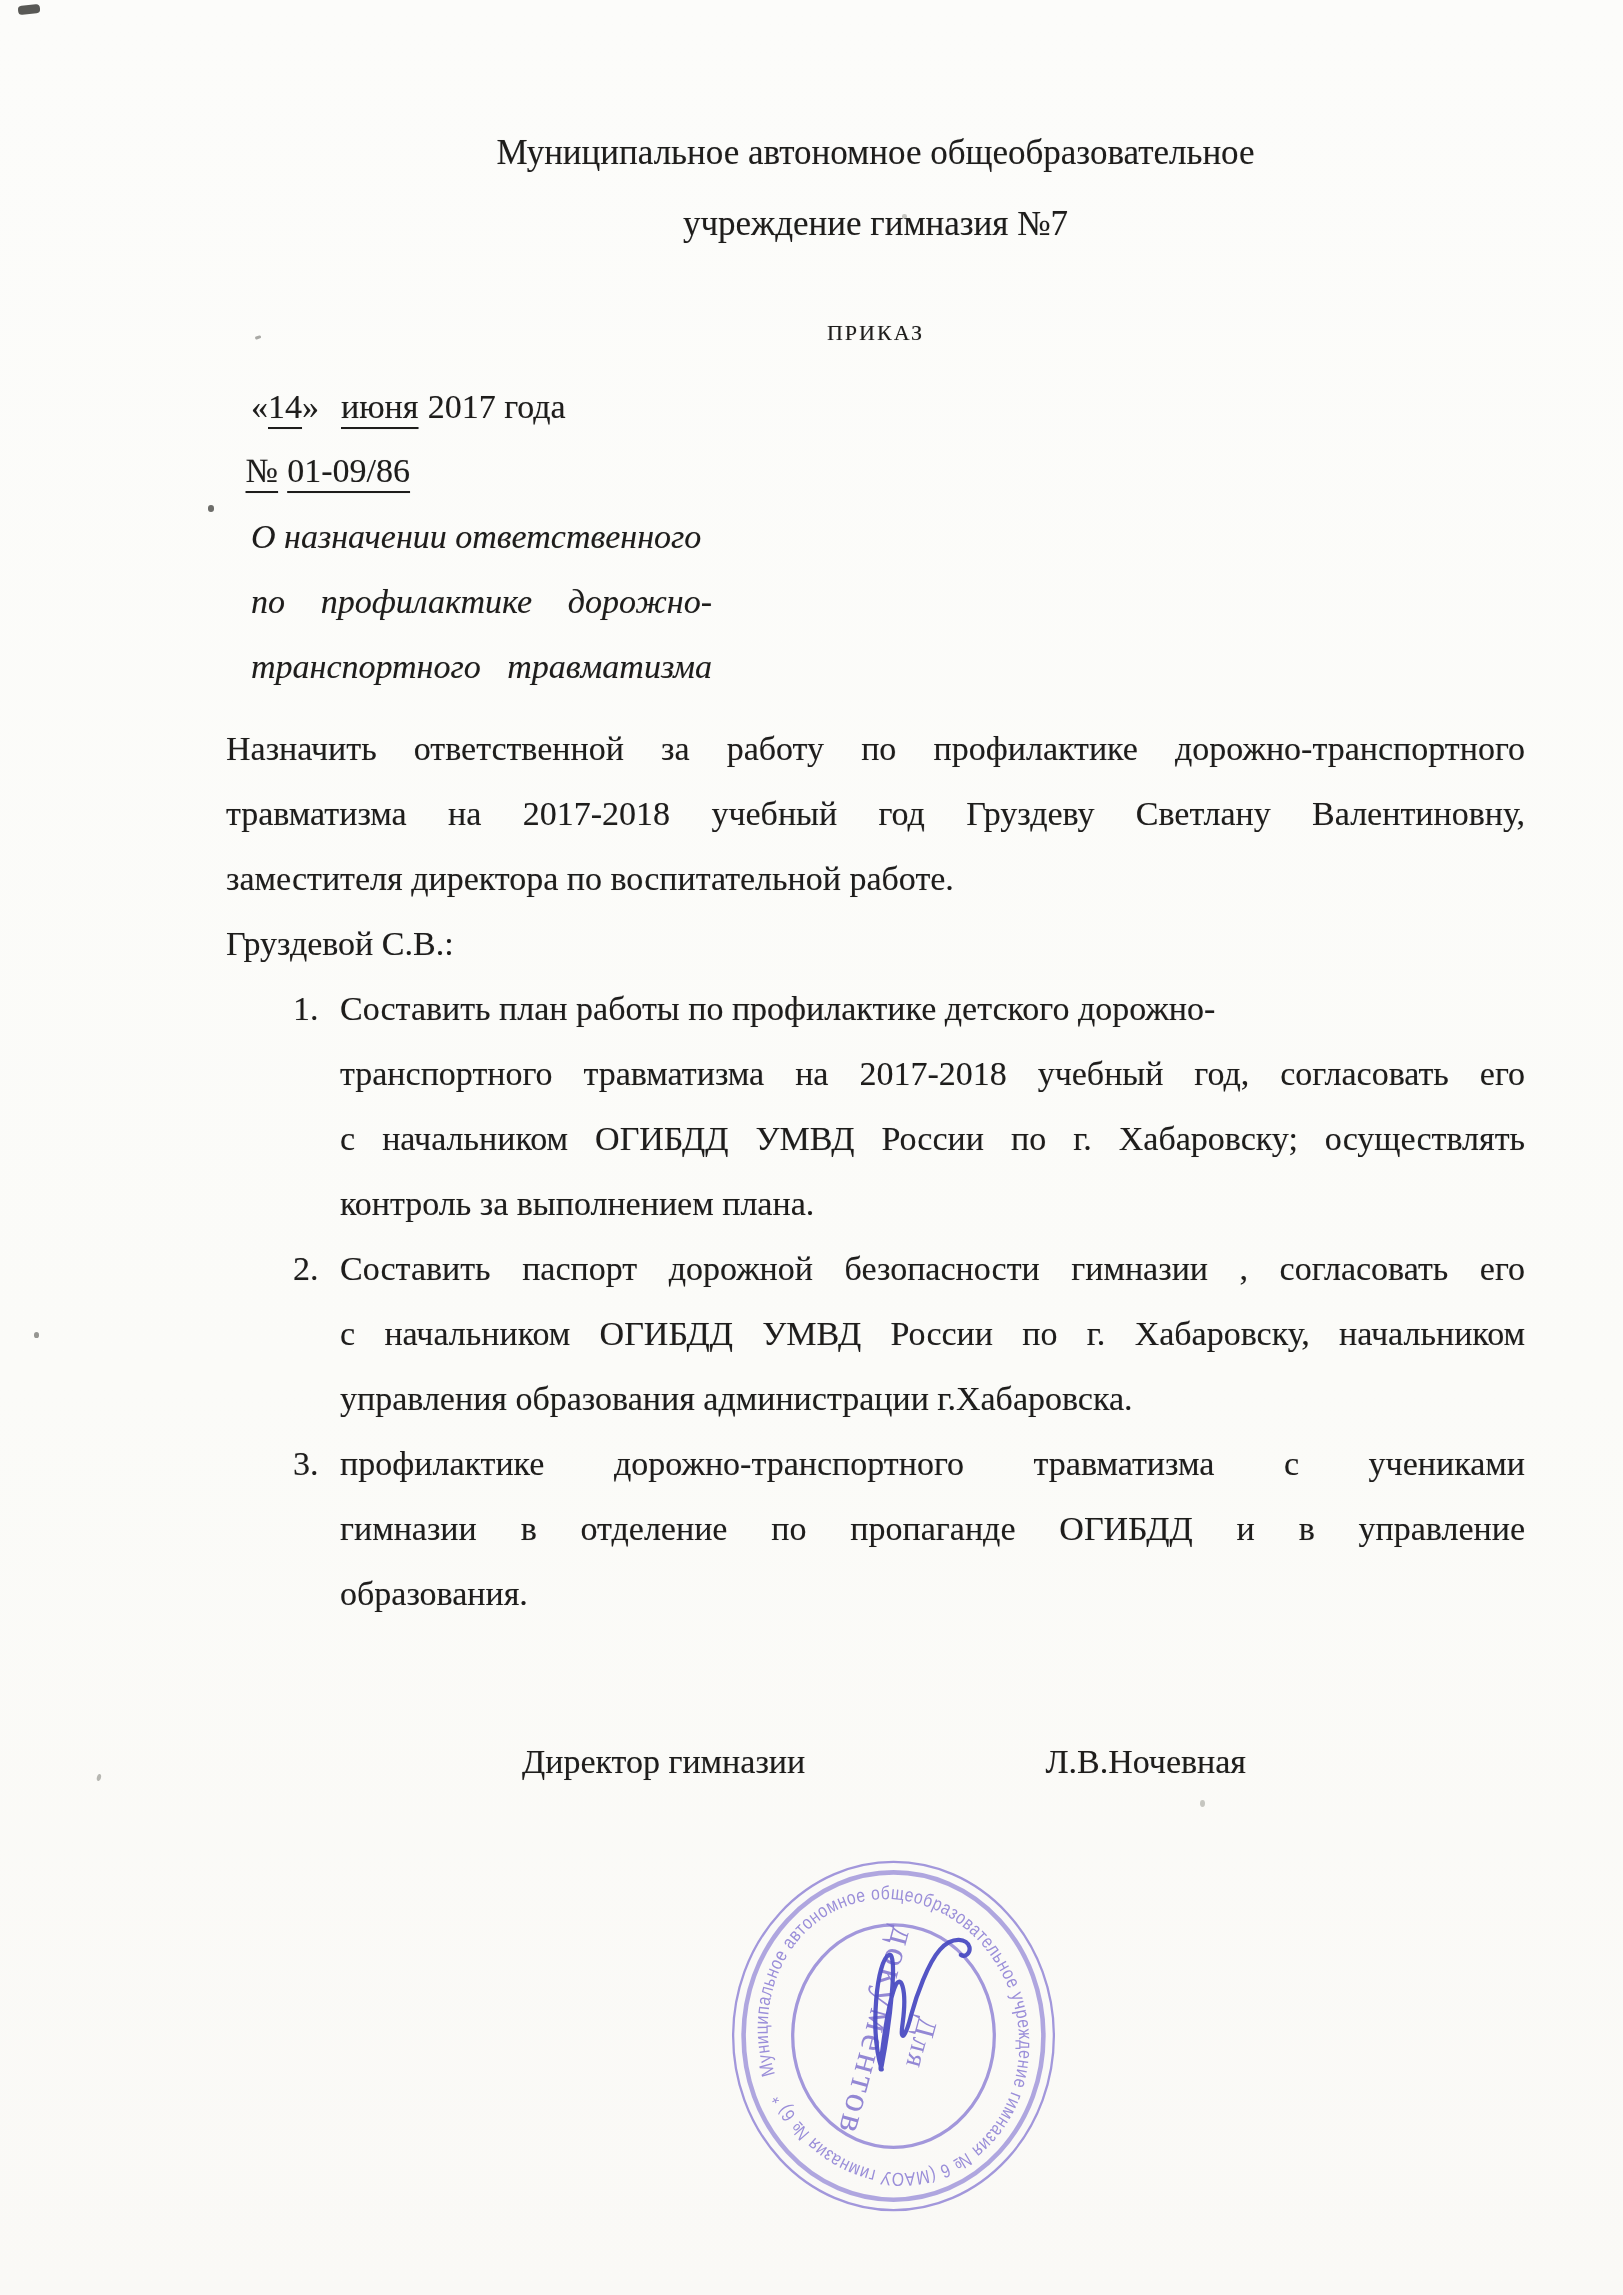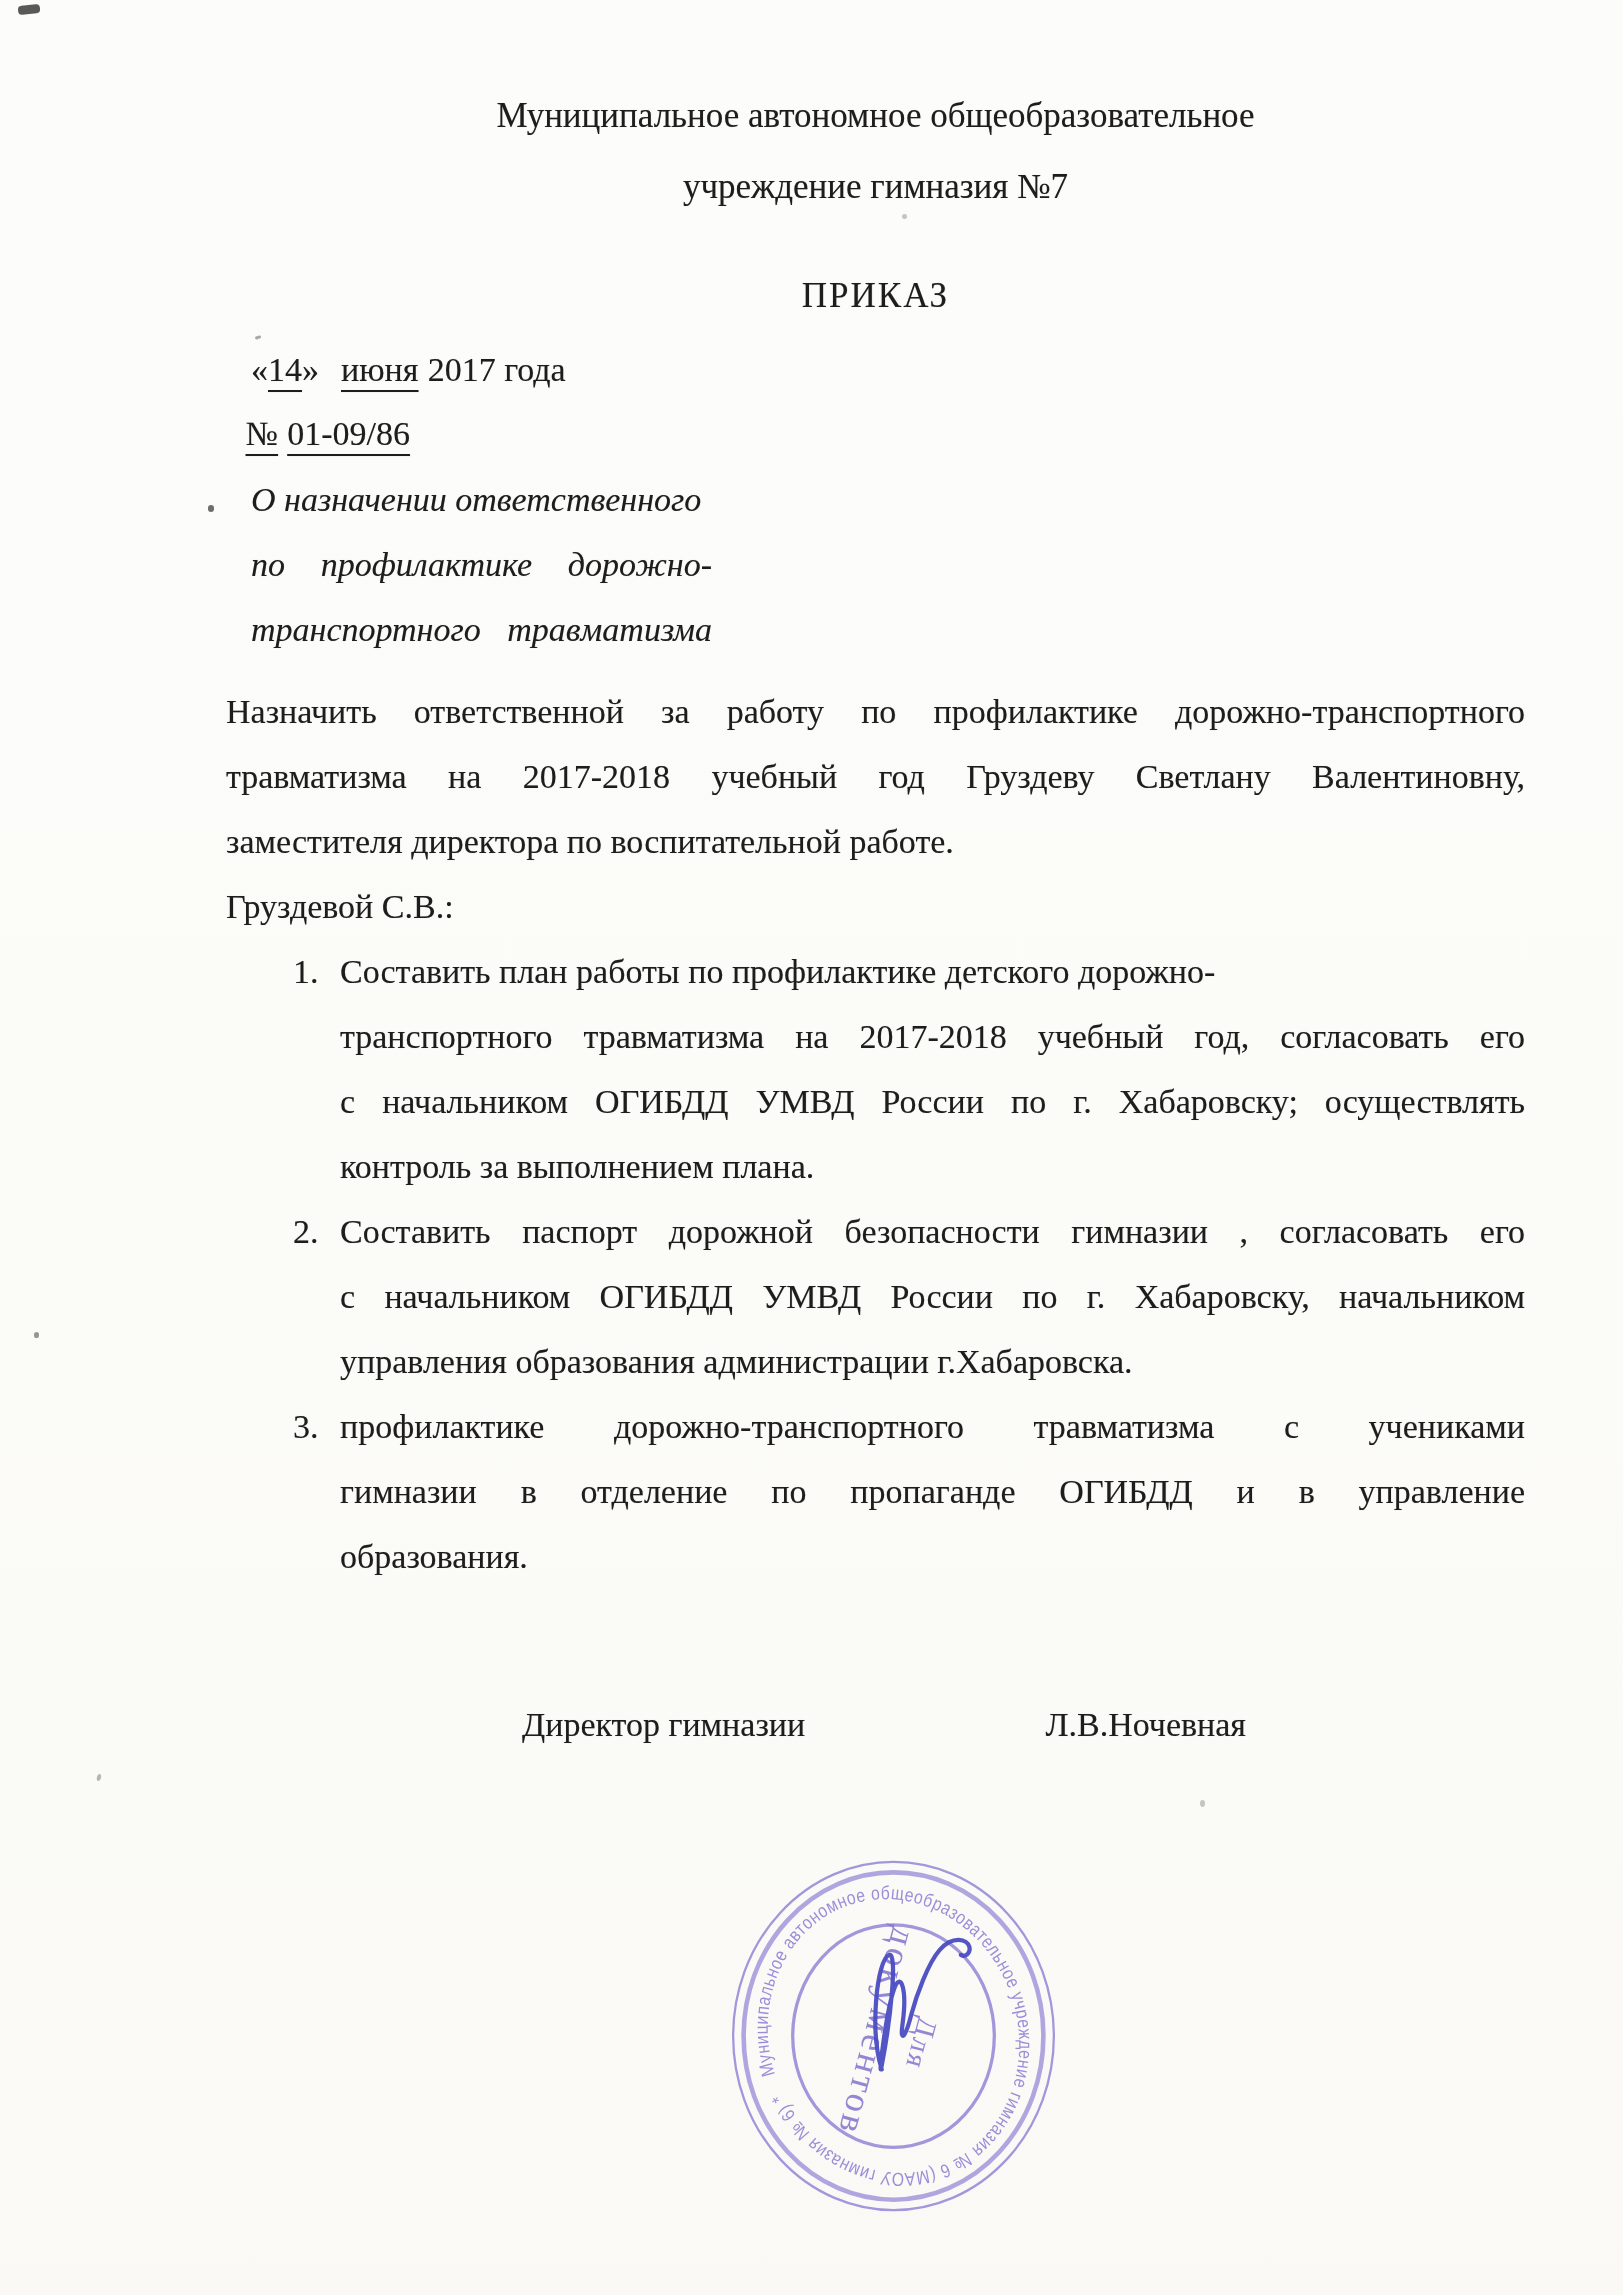--- a/index.html
+++ b/index.html
@@ -6,25 +6,25 @@
   .page{
     position:relative;
     width:1623px;height:2295px;
     background:linear-gradient(180deg,#fcfcfa 0%,#fbfbf8 60%,#faf9f6 100%);
     overflow:hidden;
     font-family:"Liberation Serif","DejaVu Serif",serif;
     color:#1e1d1b;
   }
   .content{
     position:absolute;left:226px;top:0;width:1299px;
-    padding-top:80px;
+    padding-top:117px;
     text-shadow:0 0 0.8px rgba(45,45,60,.30), 0.3px 0.3px 0 rgba(45,45,60,.12);
   }
   .h1{font-size:35px;line-height:71px;text-align:center;}
-  .title{font-size:35px;line-height:71px;text-align:center;letter-spacing:2px;margin-top:38px;}
+  .title{font-size:22px;line-height:71px;text-align:center;letter-spacing:2px;margin-top:38px;}
   .resolution{font-size:35px;line-height:71px;text-align:center;letter-spacing:1.3px;margin-top:37px;}
   .dateline{font-size:34px;line-height:64px;margin-top:6.5px;padding-left:25px;}
   .numline{font-size:34px;line-height:64px;padding-left:19.6px;}
   .u{text-decoration:underline;text-decoration-thickness:2.3px;text-underline-offset:8.5px;}
   .gap2{display:inline-block;width:22px;}
   .gap1{display:inline-block;width:9.2px;}
   .subject{margin-top:1.3px;padding-left:25px;width:461px;font-style:italic;}
   .subject .ln{font-size:34px;line-height:65px;}
   .para{margin-top:17px;}
   .ln{font-size:34px;line-height:65px;}

